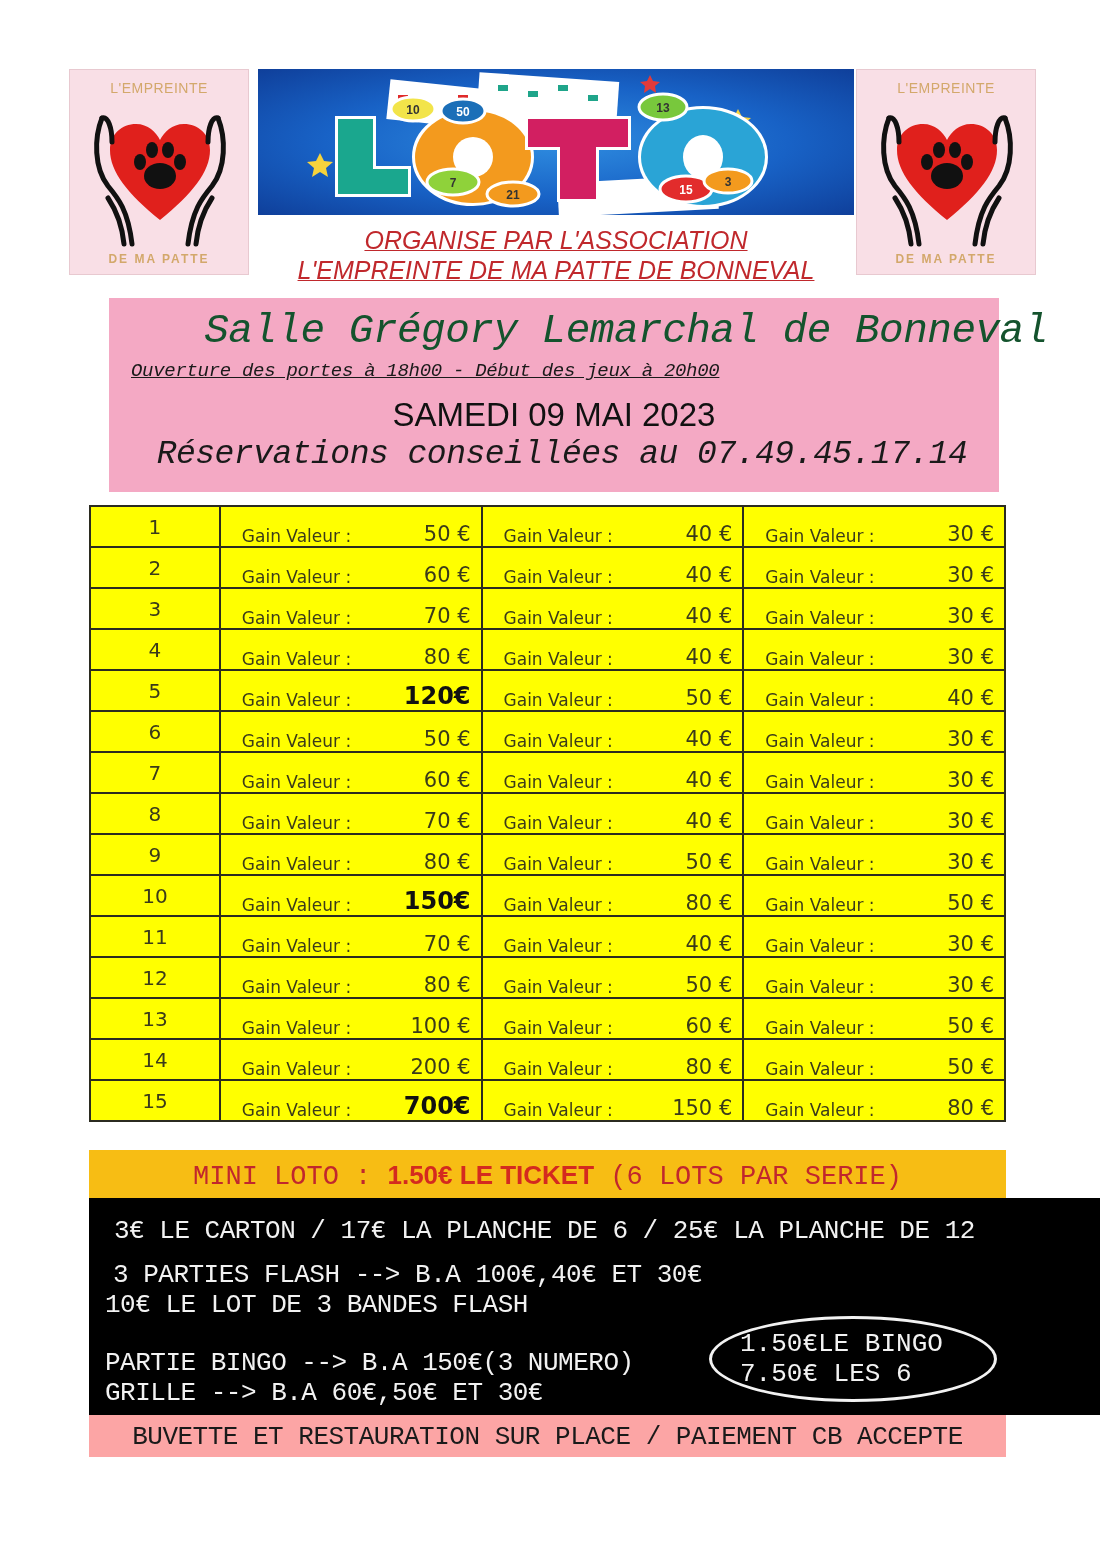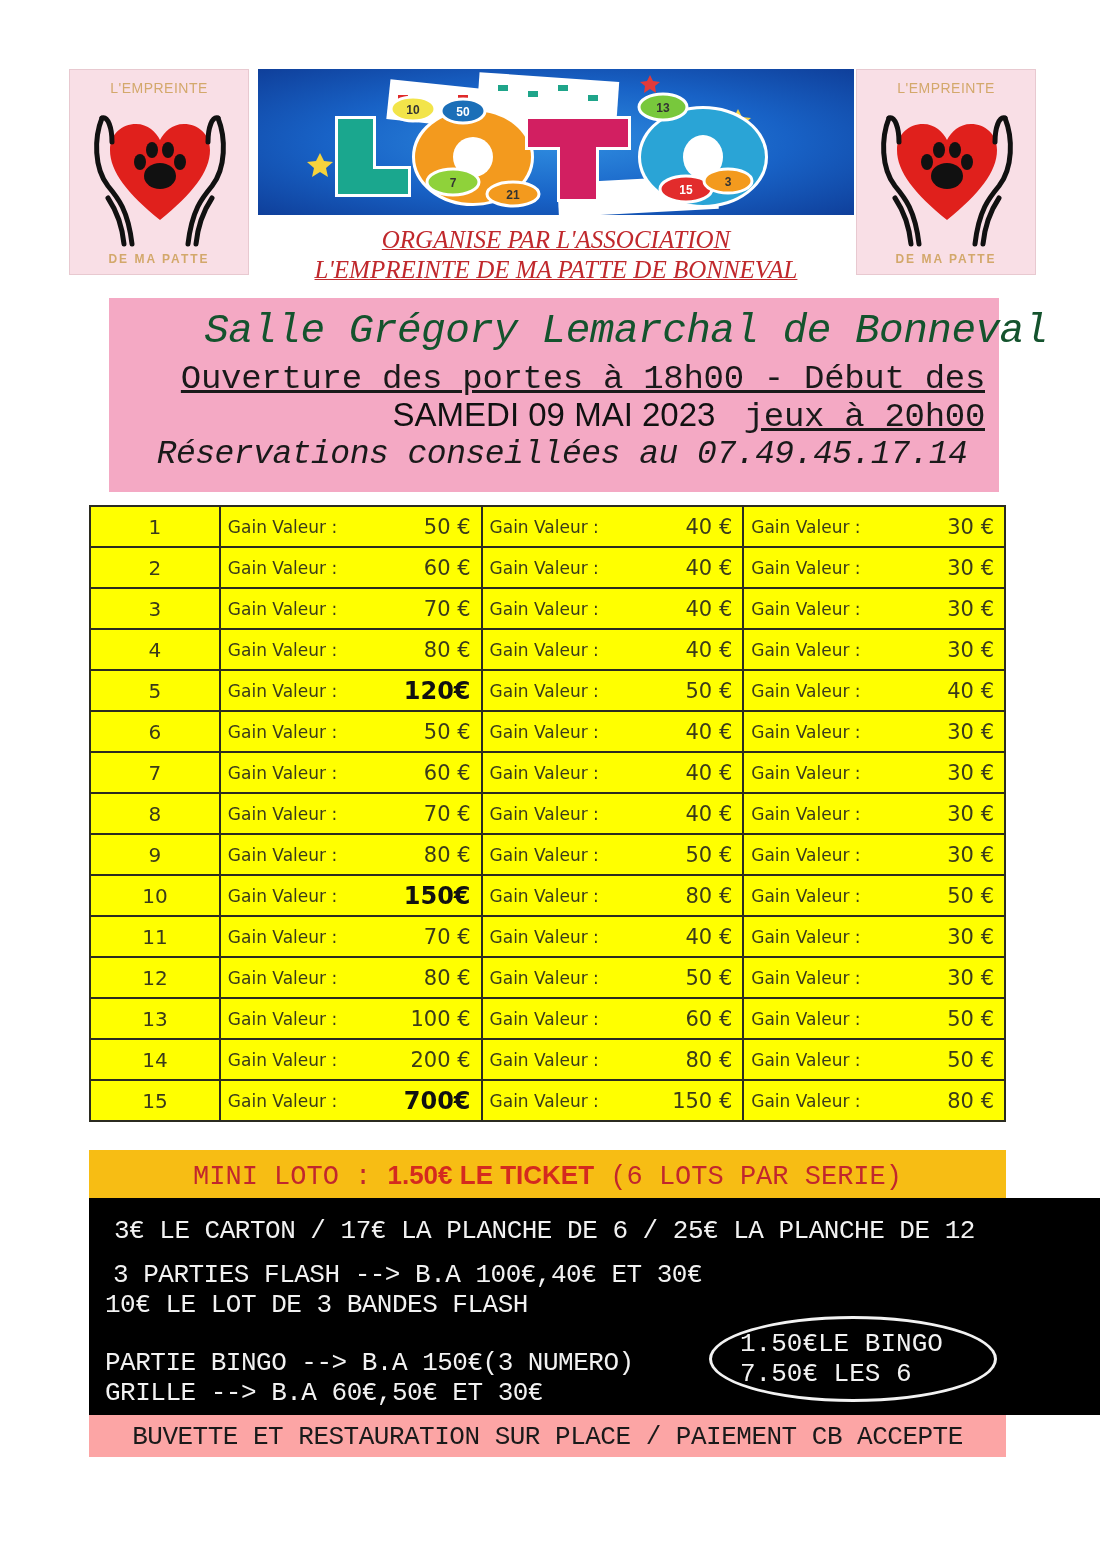--- a/index.html
+++ b/index.html
@@ -11,37 +11,37 @@
     .logo.right { left: 856px; }
     .logo .logo-top { position: absolute; top: 10px; left: 0; right: 0; text-align: center; color: #d3a86b; font-size: 14px; letter-spacing: 0.5px; font-family: "Liberation Sans", sans-serif; }
     .logo .logo-bottom { position: absolute; bottom: 8px; left: 0; right: 0; text-align: center; color: #d3a86b; font-size: 12px; letter-spacing: 2px; font-weight: bold; font-family: "Liberation Sans", sans-serif; }
     .logo svg { position: absolute; left: 18px; top: 28px; }
 
     
     .banner { position: absolute; left: 258px; top: 69px; width: 596px; height: 146px; overflow: hidden;
       background: radial-gradient(ellipse at 50% 50%, #2f8de0 0%, #1862c6 55%, #0f3f9a 100%); }
     .banner svg { position: absolute; left: 0; top: 0; }
 
-    .organise { position: absolute; left: 258px; width: 596px; text-align: center; color: #c0282c; font-family: Liberation Serif, serif; font-style: italic; font-size: 25px; text-decoration: underline; text-decoration-thickness: 1px; }
+    .organise { position: absolute; left: 258px; width: 596px; text-align: center; color: #c0282c; font-family: Liberation Sans, sans-serif; font-style: italic; font-size: 25px; text-decoration: underline; text-decoration-thickness: 1px; }
     .organise.l1 { top: 226px; }
     .organise.l2 { top: 256px; }
 
     
     .info { position: absolute; left: 109px; top: 298px; width: 890px; height: 194px; background: #f4a9c4; }
     .info .venue { position: absolute; left: 0; width: 1034px; top: 10px; text-align: center; font-family: "Liberation Mono", monospace; font-style: italic; font-size: 41px; color: #14532d; letter-spacing: -0.5px; }
-    .info .hours { position: absolute; left: 22px; right: 14px; top: 62px; text-align: right; font-family: "Liberation Mono", monospace; font-size: 34px; color: #1a1a1a; text-decoration: underline; letter-spacing: -0.3px; }
+    .info .hours { position: absolute; left: 22px; right: 14px; top: 62px; text-align: left; font-family: "Liberation Mono", monospace; font-size: 19px; color: #1a1a1a; text-decoration: underline; letter-spacing: -0.3px; font-style: italic; }
     .info .date { position: absolute; left: 0; width: 890px; top: 98px; text-align: center; font-family: "Liberation Sans", sans-serif; font-size: 33px; color: #111; }
     .info .resa { position: absolute; left: 26px; right: 10px; top: 138px; text-align: center; font-family: "Liberation Mono", monospace; font-style: italic; font-size: 33px; color: #1a1a1a; letter-spacing: -0.5px; }
 
     
     .prize-table { position: absolute; left: 89px; top: 505px; width: 917px; border-collapse: collapse; background: #ffff00; }
     .prize-table td { border: 2px solid #2b2b20; height: 39px; padding: 0; font-family: "DejaVu Sans", sans-serif; color: #3b3b1a; }
     .prize-table td.num { width: 127px; text-align: center; font-size: 20px; }
     .prize-table td.prize { width: 258px; font-size: 17px; }
-    .prize-table .pcell { display: flex; justify-content: space-between; align-items: center; padding: 0 10px 0 7px; height: 39px; gap: 8px; }
+    .prize-table .pcell { display: flex; justify-content: space-between; align-items: flex-end; padding: 0 10px 0 21px; height: 39px; gap: 8px; }
     .prize-table .plabel { font-size: 17px; }
     .prize-table .pval { font-size: 21px; }
     .prize-table .pval.big { font-weight: bold; color: #111; font-size: 24px; }
 
     
     .mini { position: absolute; left: 89px; top: 1150px; width: 917px; height: 48px; background: #f7bd14; text-align: center; line-height: 50px; color: #c1272d; }
     .mini .m1 { font-family: "Liberation Mono", monospace; font-size: 27px; }
     .mini .m2 { font-family: "Liberation Sans", sans-serif; font-weight: bold; font-size: 26px; color: #d42a1f; }
     .mini .m3 { font-family: "Liberation Mono", monospace; font-size: 27px; }
 

